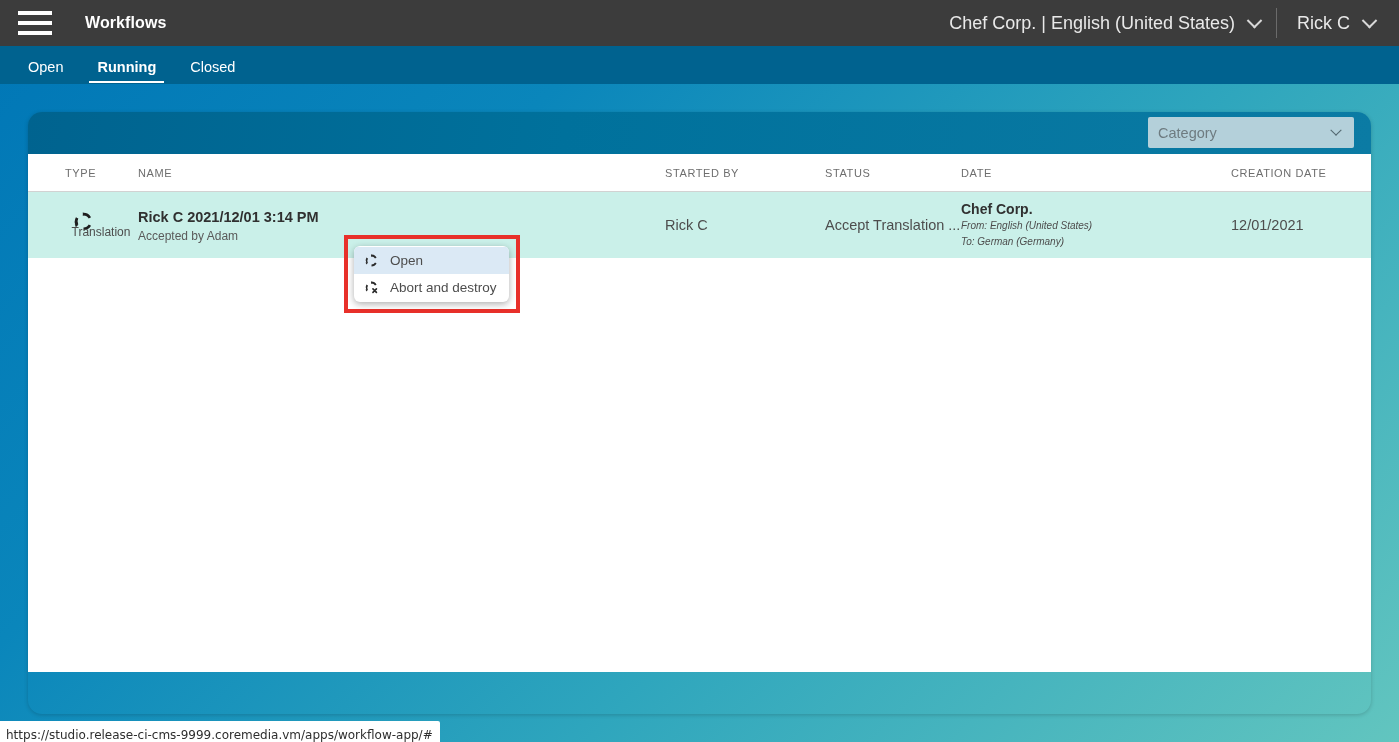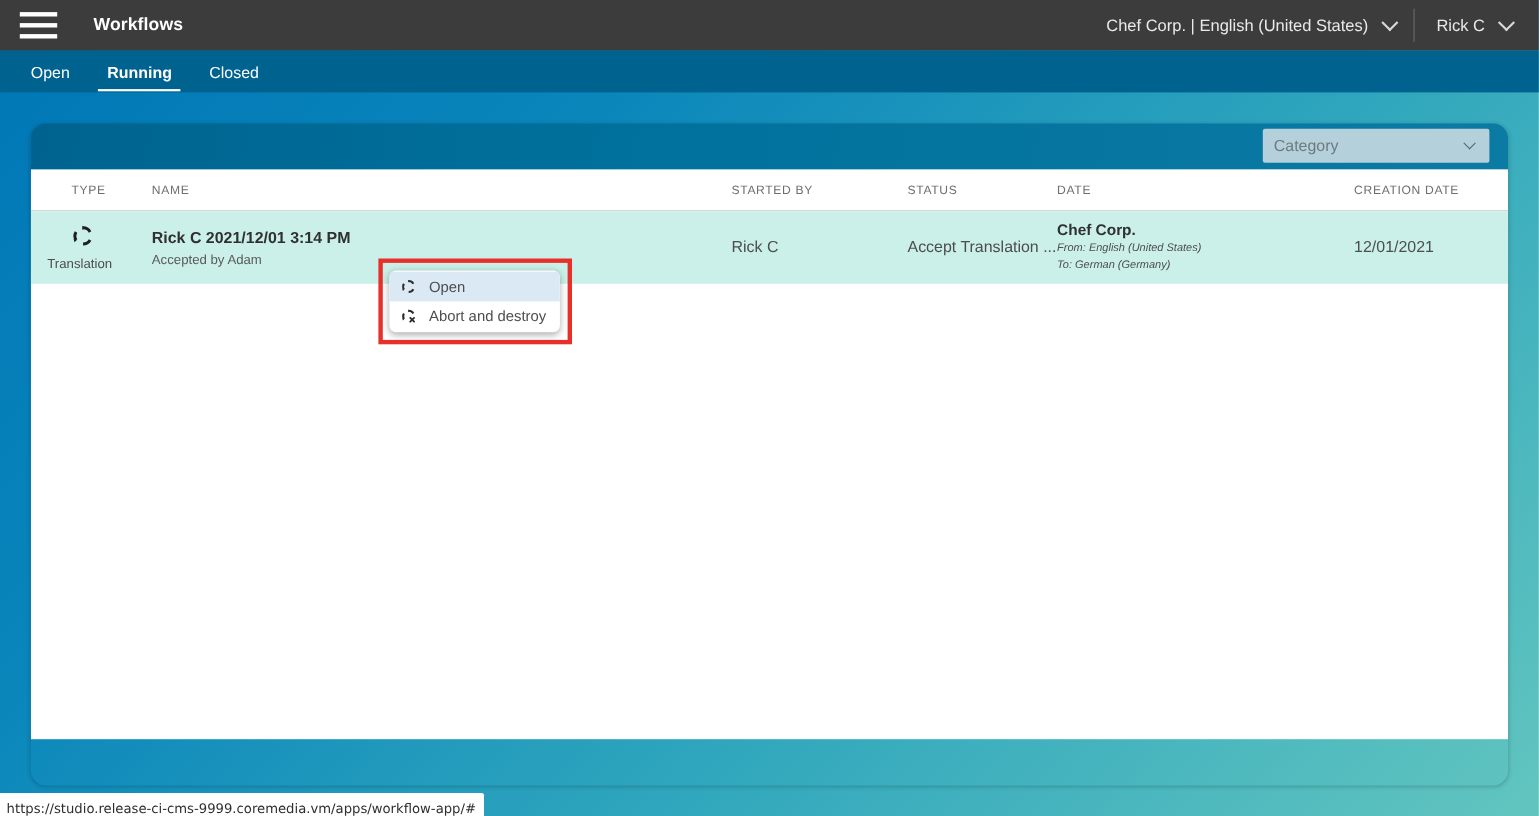--- a/index.html
+++ b/index.html
@@ -60,21 +60,21 @@
     align-items: center;
     height: 100%;
     padding-right: 18px;
   }
 
   .site-selector,
   .user-selector {
     display: flex;
     align-items: center;
     color: #e9e9e9;
-    font-size: 15px;
+    font-size: 18px;
     cursor: pointer;
     height: 100%;
   }
   .site-selector { padding: 0 14px 0 0; }
   .user-selector { padding: 0 6px 0 18px; }
 
   .chev {
     display: inline-block;
     margin-left: 14px;
     width: 11px; height: 11px;
@@ -194,22 +194,22 @@
     display: flex;
     align-items: center;
     height: 66px;
     background: #caf0e9;
   }
 
   .cell-type {
     width: 110px;
     padding-left: 37px;
     display: flex;
-    flex-direction: column;
-    align-items: flex-start;
+    flex-direction: row;
+    align-items: flex-end;
     justify-content: center;
   }
   .type-icon { margin-bottom: 3px; }
   .type-label {
     font-size: 12px;
     color: #4d4d4d;
     margin-left: -22px;
   }
 
   .cell-name { width: 527px; }

